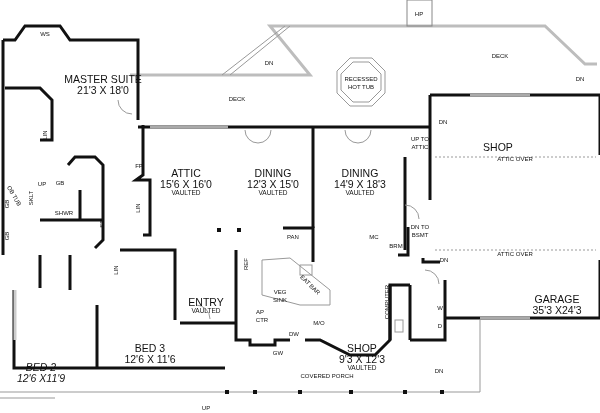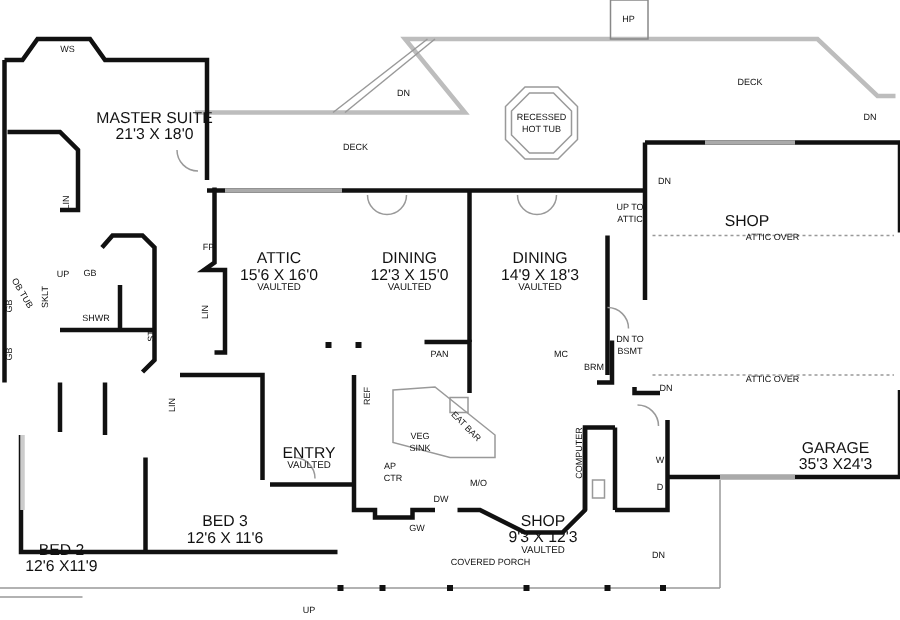--- a/index.html
+++ b/index.html
@@ -128,21 +128,21 @@
     </div>
     <div class="lbl" style="left: 206px; top: 284px;">
       <div class="room-name">ENTRY</div>
       <div class="room-note">VAULTED</div>
     </div>
     <div class="lbl" style="left: 362px; top: 335px;">
       <div class="room-name">SHOP</div>
       <div class="room-dim">9'3 X 12'3</div>
       <div class="room-note">VAULTED</div>
     </div>
-    <div class="lbl" style="left: 41px; top: 351px;">
+    <div class="lbl" style="left: 41px; top: 351px; font-style: italic;">
       <div class="room-name">BED 2</div>
       <div class="room-dim">12'6 X11'9</div>
     </div>
     <div class="lbl" style="left: 150px; top: 332px;">
       <div class="room-name">BED 3</div>
       <div class="room-dim">12'6 X 11'6</div>
     </div>
     <div class="lbl small" style="left: 45px; top: 34px; transform: translate(-50%, -50%) rotate(0deg);">WS</div>
     <div class="lbl small" style="left: 500px; top: 56px; transform: translate(-50%, -50%) rotate(0deg);">DECK</div>
     <div class="lbl small" style="left: 237px; top: 99px; transform: translate(-50%, -50%) rotate(0deg);">DECK</div>

